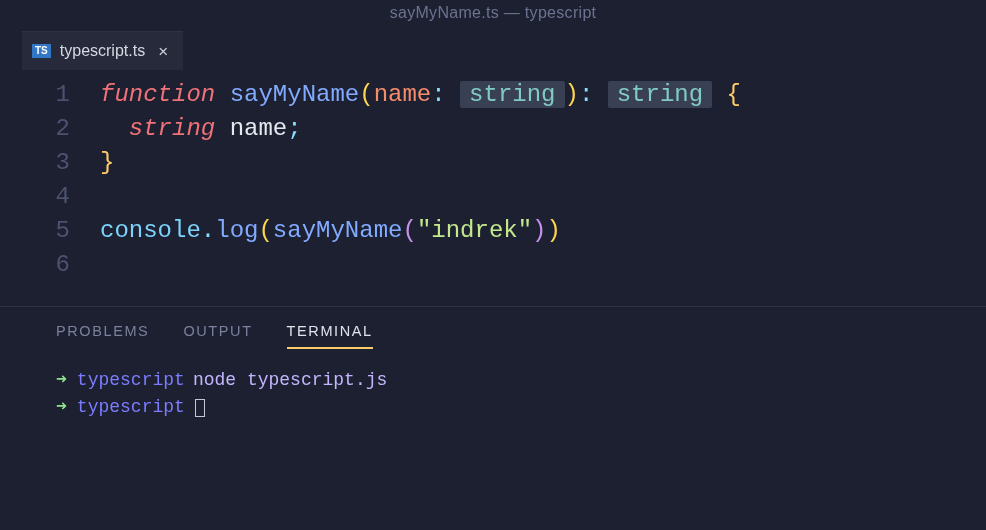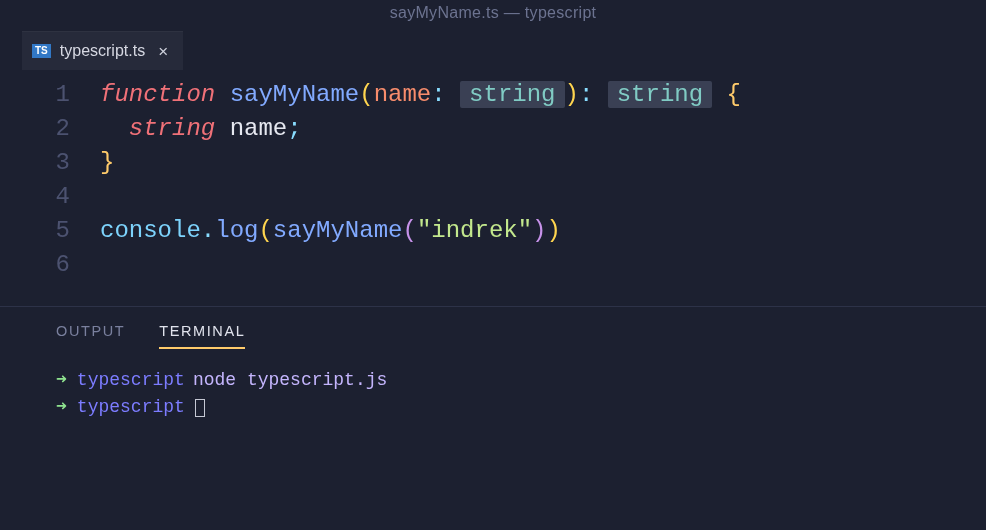--- a/index.html
+++ b/index.html
@@ -191,20 +191,21 @@
     <span class="code"><span class="obj">console</span><span class="punct">.</span><span class="fn">log</span><span class="paren-o">(</span><span class="fn">sayMyName</span><span class="bracket2-o">(</span><span class="str">"indrek"</span><span class="bracket2-c">)</span><span class="paren-c">)</span></span>
   </div>
   <div class="line">
     <span class="gutter">6</span>
     <span class="code"> </span>
   </div>
 </div>
 
 <div class="panel">
   <div class="panel-tabs">
+    <div class="panel-tab">PROBLEMS</div>
     <div class="panel-tab">OUTPUT</div>
     <div class="panel-tab active">TERMINAL</div>
   </div>
 
   <div class="terminal">
     <div class="term-line">
       <span class="arrow">➜</span>
       <span class="dir">typescript</span>
       <span class="cmd">node typescript.js</span>
     </div>

